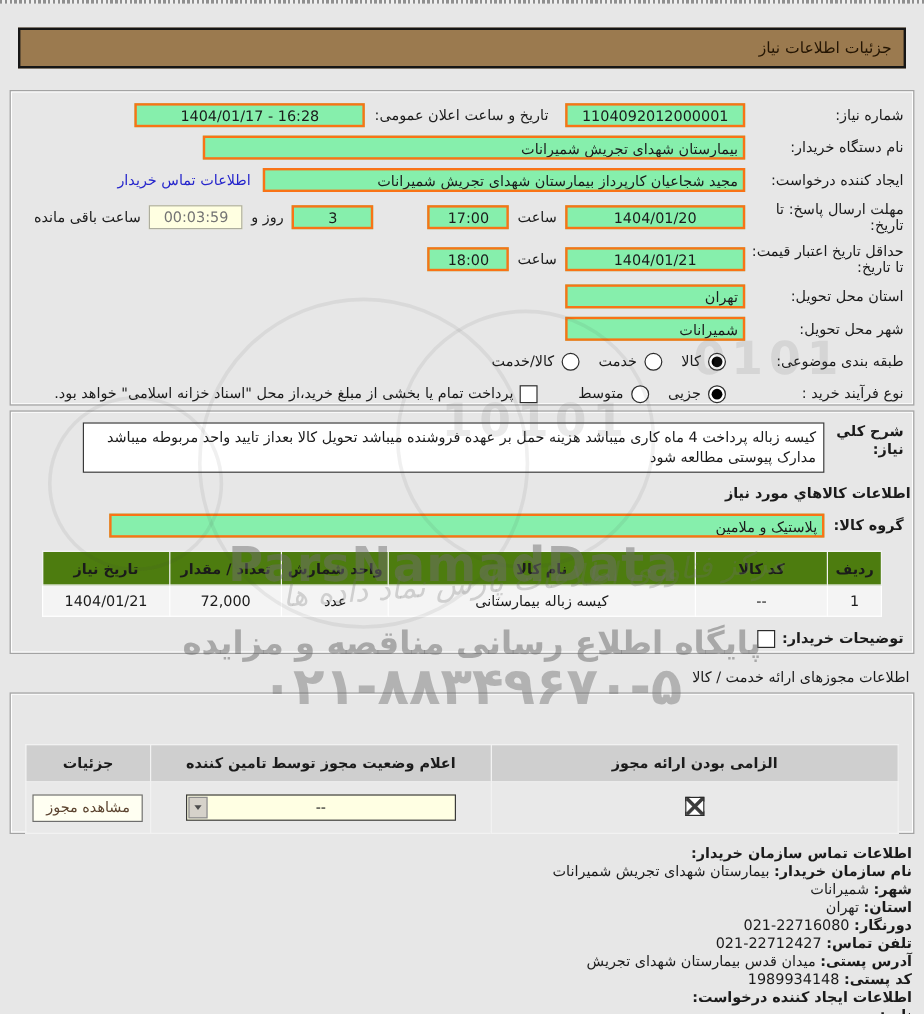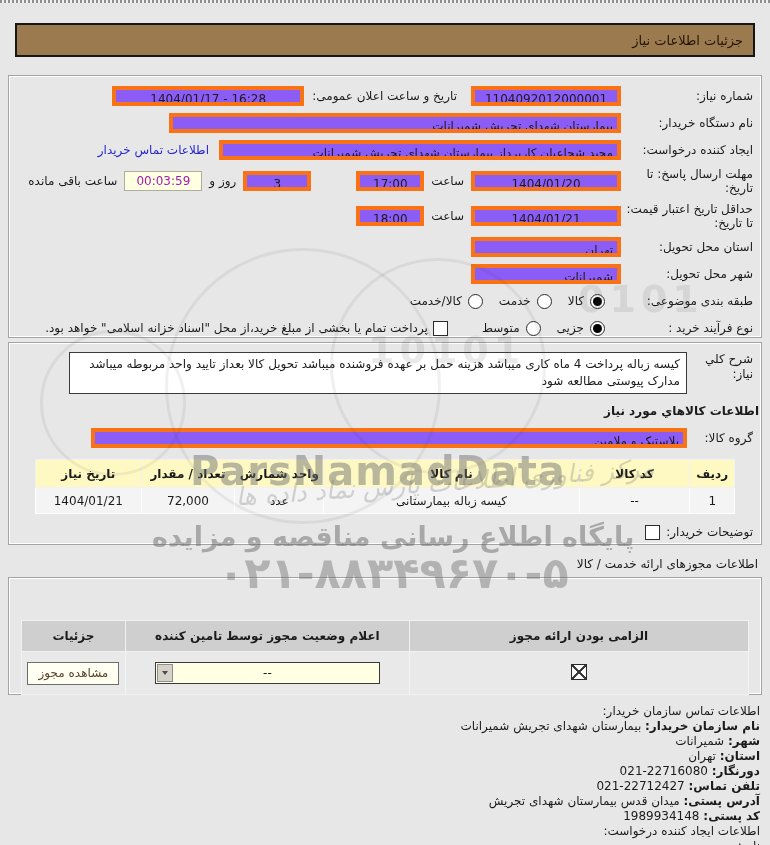--- a/index.html
+++ b/index.html
@@ -6,40 +6,40 @@
   body{font-family:"DejaVu Sans","Liberation Sans",sans-serif;}
   .screen{position:relative;width:770px;height:845px;background:#e7e7e7;overflow:hidden;direction:rtl;font-size:12px;color:#1b1b1b;}
   .topdots{position:absolute;top:0;left:0;right:0;height:3px;background:repeating-linear-gradient(90deg,#8f8f8f 0 2px,#f0f0f0 2px 4px);}
   .titlebar{position:absolute;top:23px;left:15px;right:15px;height:30px;background:#9b7a4f;border:2px solid #161616;color:#241503;display:flex;align-items:center;padding:0 10px;font-size:13px;}
   .box{position:absolute;left:8px;right:8px;background:#e7e7e7;border:1px solid #a3a3a3;box-shadow:inset 1px 1px 0 #fff,inset -1px -1px 0 #fff;box-sizing:border-box;}
   .box1{top:75px;height:263px;padding-top:4px;}
   .box2{top:342px;height:203px;}
   .box3{top:577px;height:118px;}
   .frow{display:flex;align-items:center;padding:0 8px;margin-top:5px;min-height:22px;}
   .lbl{width:132px;text-align:right;flex-shrink:0;line-height:14px;}
-  .blbl{font-weight:normal;}
-  .inp{background:#8b5cf6;border:4px solid #f97316;height:20px;line-height:18px;padding:0 4px;box-sizing:border-box;overflow:hidden;white-space:nowrap;}
+  .blbl{font-weight:bold;}
+  .inp{background:#86efac;border:2px solid #f97316;height:20px;line-height:18px;padding:0 4px;box-sizing:border-box;overflow:hidden;white-space:nowrap;}
   .center{text-align:center;}
   .ltr{direction:ltr;unicode-bidi:embed;}
   .w150{width:150px;} .w192{width:192px;} .w452{width:452px;} .w402{width:402px;} .w68{width:68px;} .w78{width:78px;}
   .link{color:#2626cc;margin-right:10px;cursor:pointer;}
   .mini-lbl{margin:0 7px;white-space:nowrap;}
   .gap45{margin-right:45px;}
-  .countdown{background:#ffffe1;border:1px solid #aeae9e;color:#a21caf;height:20px;line-height:18px;box-sizing:border-box;text-align:center;}
+  .countdown{background:#ffffe1;border:1px solid #aeae9e;color:#737373;height:20px;line-height:18px;box-sizing:border-box;text-align:center;}
   .ropt{display:flex;align-items:center;margin-right:16px;}
   .radio{width:13px;height:13px;border:1px solid #2b2b2b;border-radius:50%;background:#fff;position:relative;flex-shrink:0;margin-left:6px;}
   .radio.sel::after{content:"";position:absolute;top:2px;left:2px;right:2px;bottom:2px;background:#000;border-radius:50%;}
   .checkbox{width:13px;height:13px;border:1px solid #2b2b2b;background:#fff;flex-shrink:0;}
   .checkbox.checked{background-image:linear-gradient(45deg,transparent 44%,#3b3b3b 44%,#3b3b3b 56%,transparent 56%),linear-gradient(-45deg,transparent 44%,#3b3b3b 44%,#3b3b3b 56%,transparent 56%);}
   .desc-row{display:flex;align-items:flex-start;padding:0 8px;margin-top:9px;}
   .lblw{width:66px;text-align:right;flex-shrink:0;line-height:15px;}
   .descbox{width:618px;height:42px;background:#fff;border:1px solid #3a3a3a;padding:3px 6px;box-sizing:border-box;line-height:17px;overflow:hidden;}
   .sec-head{font-weight:bold;padding:10px 2px 0;}
   .gtable{margin:10px 26px 0;border-collapse:collapse;border:1px solid #aeaeae;background:#f4f4f4;}
-  .gtable th{background:#fef9c3;border:1px solid #f2f2f2;font-weight:bold;height:27px;font-size:12px;padding:0 4px;}
+  .gtable th{background:#4d7c0f;border:1px solid #f2f2f2;font-weight:bold;height:27px;font-size:12px;padding:0 4px;}
   .gtable td{background:#f4f4f4;border:1px solid #fff;height:25px;text-align:center;font-size:12px;padding:0 4px;}
   .ptable{margin:42px 12px 0;border-collapse:collapse;border:1px solid #b5b5b5;}
   .ptable th{background:#cfcfcf;border:1px solid #f2f2f2;font-weight:bold;height:30px;font-size:12px;padding:0 4px;}
   .ptable td{background:#e9e9e9;border:1px solid #f2f2f2;height:40px;text-align:center;vertical-align:middle;}
   .pcb{display:inline-block;width:14px;height:14px;}
   .dropdown{width:225px;height:22px;margin:0 auto;background:#ffffe3;border:1px solid #3a3a3a;position:relative;display:flex;align-items:center;justify-content:center;box-sizing:border-box;}
   .dd-btn{position:absolute;left:1px;top:1px;bottom:1px;width:16px;background:#d6d2ca;border:1px solid #8d8d8d;box-sizing:border-box;display:flex;align-items:center;justify-content:center;}
   .dd-arrow{width:0;height:0;border-left:3px solid transparent;border-right:3px solid transparent;border-top:4px solid #4c4c4c;}
   .viewbtn{background:#fffff2;border:1px solid #6e6e6e;height:23px;width:92px;color:#5c4430;font-size:12px;font-family:inherit;cursor:pointer;}
   .sec-title{position:absolute;top:557px;right:12px;}

